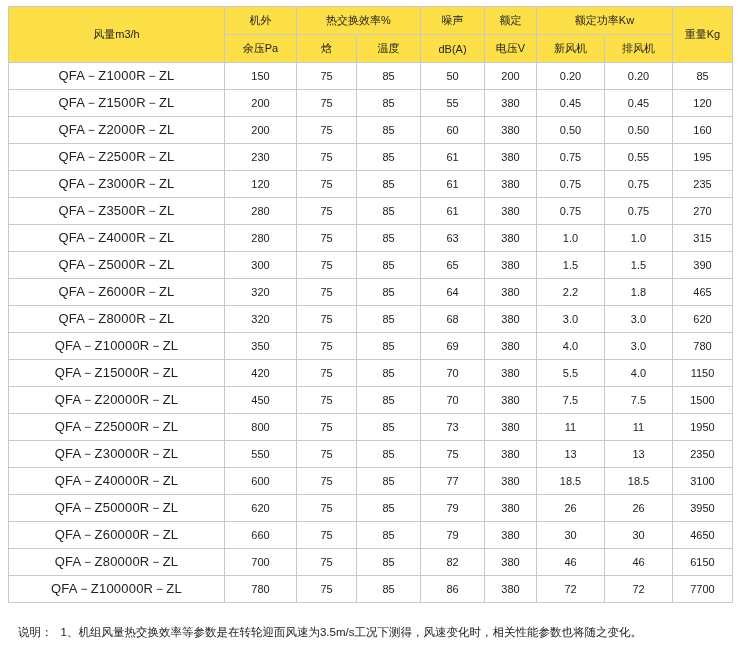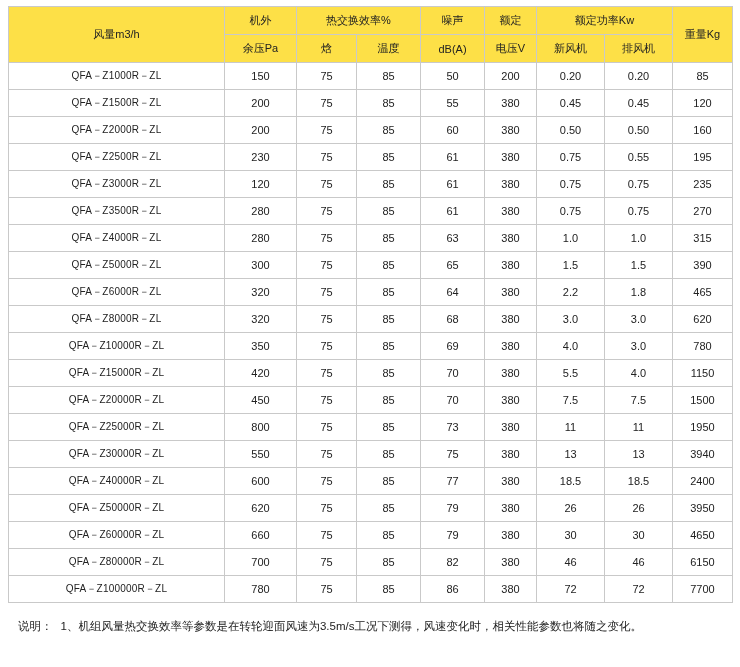--- a/index.html
+++ b/index.html
@@ -36,25 +36,25 @@
   thead th {
     background: #fde047;
     font-weight: normal;
     color: #111;
     font-size: 11.5px;
   }
   thead tr.row1 th { height: 27px; }
   thead tr.row2 th { height: 27px; }
   tbody td { height: 26px; background: #ffffff; }
   tbody td.model {
-    font-size: 10px;
+    font-size: 13px;
     letter-spacing: 0.2px;
   }
   .note {
-    margin-top: 12px;
+    margin-top: 18px;
     font-size: 11.5px;
     line-height: 22px;
     color: #222;
     padding-left: 10px;
   }
   .note .lbl { margin-right: 8px; }
   .note .line2 { padding-left: 42px; display: block; }
 </style>
 </head>
 <body>
@@ -250,32 +250,32 @@
         </tr>
         <tr>
           <td class="model">QFA－Z30000R－ZL</td>
           <td>550</td>
           <td>75</td>
           <td>85</td>
           <td>75</td>
           <td>380</td>
           <td>13</td>
           <td>13</td>
-          <td>3940</td>
+          <td>2350</td>
         </tr>
         <tr>
           <td class="model">QFA－Z40000R－ZL</td>
           <td>600</td>
           <td>75</td>
           <td>85</td>
           <td>77</td>
           <td>380</td>
           <td>18.5</td>
           <td>18.5</td>
-          <td>2400</td>
+          <td>3100</td>
         </tr>
         <tr>
           <td class="model">QFA－Z50000R－ZL</td>
           <td>620</td>
           <td>75</td>
           <td>85</td>
           <td>79</td>
           <td>380</td>
           <td>26</td>
           <td>26</td>

